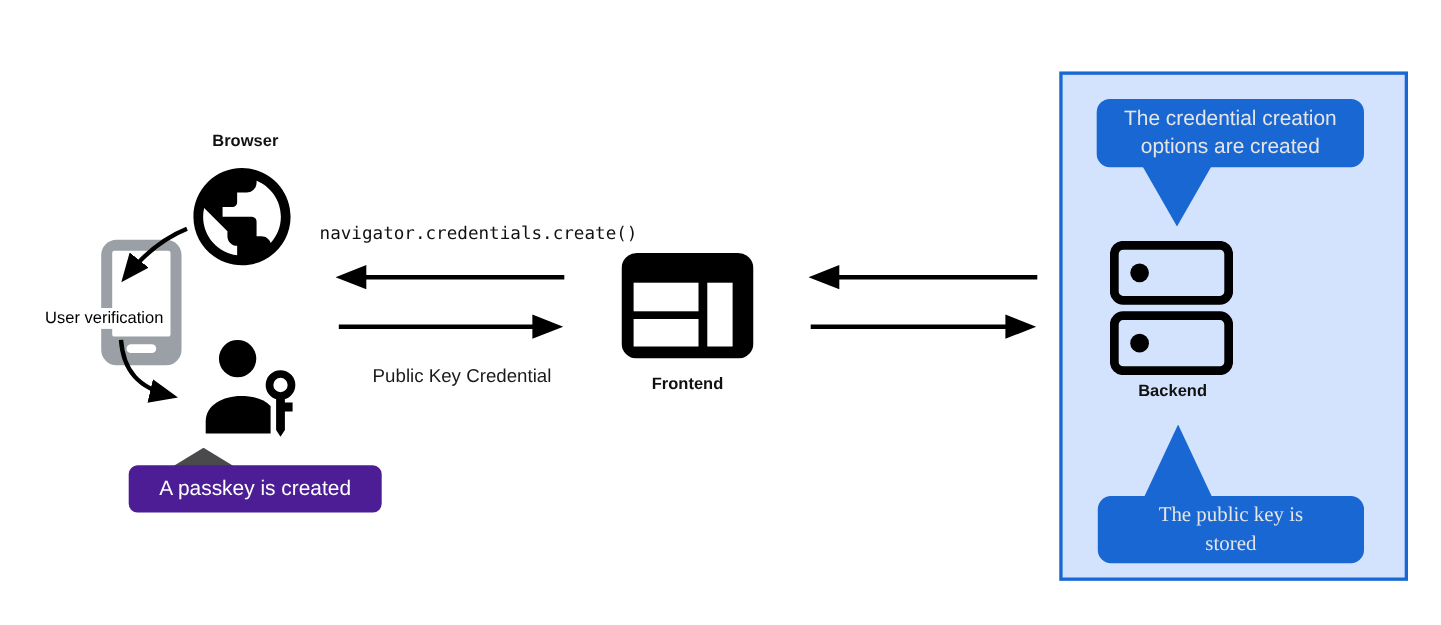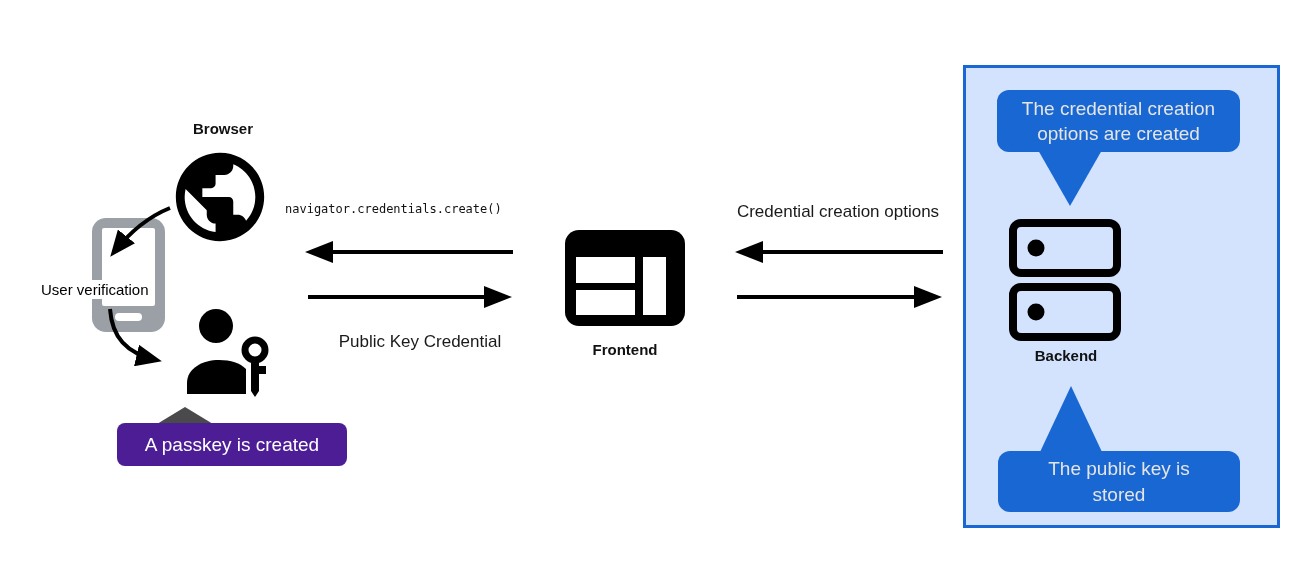--- a/index.html
+++ b/index.html
@@ -3,41 +3,41 @@
 <meta charset="utf-8">
 <style>
   html,body{margin:0;padding:0;background:#fff;}
   .canvas{
     position:relative;width:1310px;height:568px;background:#ffffff;overflow:hidden;
     font-family:"Liberation Sans", sans-serif;color:#000;
   }
   .abs{position:absolute;}
   .lbl{font-size:17px;color:#1a1a1a;text-align:center;}
   .lbl-bold{font-size:15px;font-weight:bold;color:#111;text-align:center;}
-  .code{font-family:"DejaVu Sans Mono","Liberation Mono",monospace;font-size:12px;color:#111;text-align:left;white-space:nowrap;}
+  .code{font-family:"DejaVu Sans Mono","Liberation Mono",monospace;font-size:16px;color:#111;text-align:center;white-space:nowrap;}
   
   .phone{left:92px;top:218px;width:73px;height:114px;background:#9aa0a6;border-radius:14px;}
   .phone-screen{position:absolute;left:10px;top:10px;width:53px;height:78px;background:#fff;border-radius:2px;}
   .phone-dash{position:absolute;left:23px;top:95px;width:27px;height:8px;background:#fff;border-radius:4px;}
   
   .tip-dark{left:117px;top:423px;width:230px;height:43px;background:#4c1d95;border-radius:8px;
     display:flex;align-items:center;justify-content:center;color:#fff;font-size:19px;}
   .tip-dark-ptr{left:157px;top:407px;width:56px;height:17px;background:#4a4a4c;
     clip-path:polygon(50% 0,100% 100%,0 100%);}
   
   .panel{left:963px;top:65px;width:317px;height:463px;box-sizing:border-box;
     background:#d3e3fd;border:3px solid #1967d2;}
   .tip-blue{background:#1967d2;border-radius:12px;color:#e5e5e5;font-size:19px;line-height:1.32;
     display:flex;flex-direction:column;align-items:center;justify-content:center;text-align:center;}
   .tip-blue-top{left:997px;top:90px;width:243px;height:62px;}
   .ptr-down{left:1038px;top:150px;width:64px;height:56px;background:#1967d2;
     clip-path:polygon(0 0,100% 0,50% 100%);}
   .ptr-up{left:1040px;top:386px;width:62px;height:66px;background:#1967d2;
     clip-path:polygon(50% 0,100% 100%,0 100%);}
-  .tip-blue-bottom{left:998px;top:451px;width:242px;height:61px;}
+  .tip-blue-bottom{left:998px;top:451px;width:242px;height:61px;font-family:Liberation Serif, serif;}
   .uv-label{left:38px;top:280px;background:#ffffff;padding:1px 3px;font-size:15px;}
   svg{display:block;}
 </style>
 </head>
 <body>
 
 <div class="canvas">
 
   <div class="abs lbl-bold" style="left:163px;top:120px;width:120px;">Browser</div>
 
@@ -99,21 +99,20 @@
   <div class="abs lbl" style="left:320px;top:332px;width:200px;">Public Key Credential</div>
 
   <svg class="abs" style="left:565px;top:230px;" width="120" height="96" viewBox="0 0 120 96">
     <rect x="0" y="0" width="120" height="96" rx="14" fill="#000"></rect>
     <rect x="11" y="27" width="59" height="26" fill="#fff"></rect>
     <rect x="11" y="60" width="59" height="25" fill="#fff"></rect>
     <rect x="78" y="27" width="23" height="58" fill="#fff"></rect>
   </svg>
   <div class="abs lbl-bold" style="left:575px;top:341px;width:100px;">Frontend</div>
 
-  <div class="abs lbl" style="left:713px;top:202px;width:250px;">Credential creation options</div>
 
   <svg class="abs" style="left:735px;top:239px;" width="210" height="26" viewBox="0 0 210 26">
     <line x1="24" y1="13" x2="208" y2="13" stroke="#000" stroke-width="4"></line>
     <polygon points="0,13 28,2 28,24" fill="#000"></polygon>
   </svg>
 
   <svg class="abs" style="left:735px;top:284px;" width="207" height="26" viewBox="0 0 207 26">
     <line x1="2" y1="13" x2="183" y2="13" stroke="#000" stroke-width="4"></line>
     <polygon points="207,13 179,2 179,24" fill="#000"></polygon>
   </svg>

